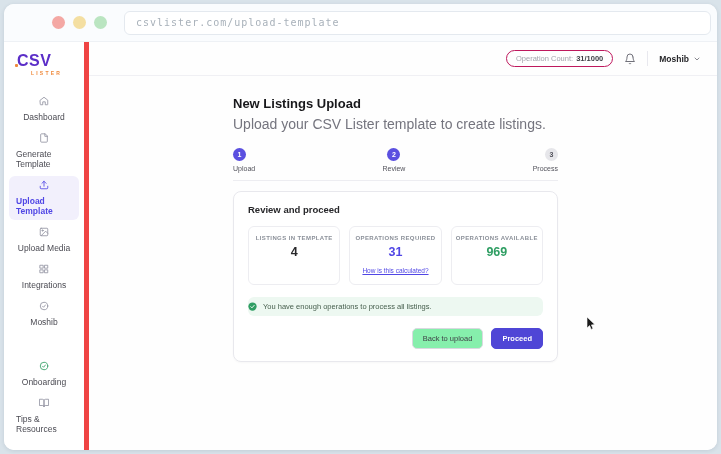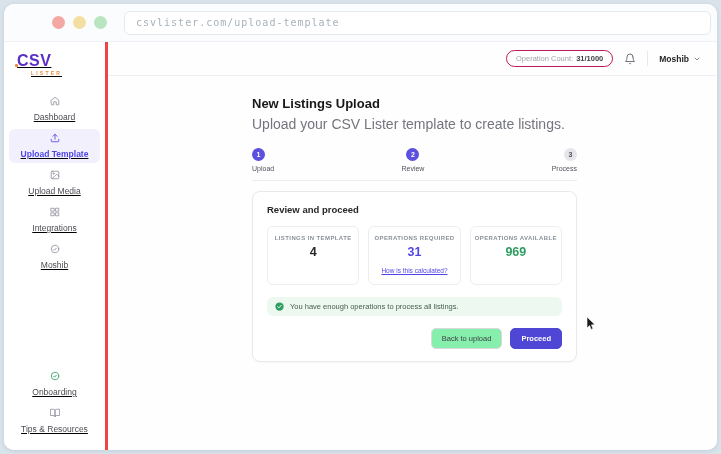--- a/index.html
+++ b/index.html
@@ -29,22 +29,22 @@
   .urlbar {
     flex:1; margin-left:17px; margin-right:6px; height:24px;
     background:#ffffff; border:1px solid #e4e9ef; border-radius:6px;
     display:flex; align-items:center; padding-left:11px;
     font-family:"DejaVu Sans Mono", monospace; font-size:10px;
     letter-spacing:1px; color:#a8b1ba;
   }
   
   .app { flex:1; display:flex; min-height:0; }
   .sidebar {
-    width:104px; flex:0 0 auto; border-right:3px solid #ef4444;
-    display:flex; flex-direction:column; background:#ffffff;text-decoration:underline;
+    width:85px; flex:0 0 auto; border-right:5px solid #ef4444;
+    display:flex; flex-direction:column; background:#ffffff;
   }
   .logo { padding:11px 0 0 13px; position:relative; width:58px; }
   .logo-csv { font-size:16px; font-weight:800; color:#5b2ec8; letter-spacing:.5px; line-height:16px; }
   .logo-dot { position:absolute; left:11px; top:22px; width:3px; height:3px; background:#ef8a3c; border-radius:1px; }
   .logo-lister { font-size:5px; font-weight:700; color:#ef8a3c; letter-spacing:2.2px; text-align:right; margin-top:1px; }
   .nav { margin-top:16px; display:flex; flex-direction:column; gap:3px; padding:0 5px; }
   .nav-item {
     display:flex; align-items:center; gap:6px; padding:4px 7px;
     border-radius:6px; font-size:8.5px; color:#4b4b53; cursor:pointer;flex-direction:column;
   }
@@ -100,21 +100,21 @@
     text-align:center; min-height:44px;
   }
   .stat-label { font-size:6px; letter-spacing:.4px; color:#8b9099; font-weight:700; }
   .stat-value { font-size:12.5px; font-weight:700; margin-top:4px; }
   .stat-value.dark { color:#27272a; }
   .stat-value.purple { color:#5046e5; }
   .stat-value.green { color:#2f9e63; }
   .stat-link { display:inline-block; font-size:6.5px; color:#5046e5; text-decoration:underline; margin-top:4px; cursor:pointer; }
   .banner {
     margin-top:12px; background:#edf8f1; border-radius:6px;
-    display:flex; align-items:center; gap:6px; padding:5px 8px;text-align:right;
+    display:flex; align-items:center; gap:6px; padding:5px 0;text-align:right;
   }
   .banner svg { width:9px; height:9px; flex:0 0 auto; }
   .banner-text { font-size:7.5px; color:#48604f; }
   .actions { display:flex; justify-content:flex-end; gap:8px; margin-top:12px; }
   .btn { font-family:"Liberation Sans", sans-serif; font-size:7.5px; border-radius:5px; padding:5px 10px; cursor:pointer; }
   .btn-outline { background:#86efac; border:1px solid #d9d9e0; color:#3f3f46; }
   .btn-primary { background:#4f46d6; border:1px solid #4f46d6; color:#ffffff; font-weight:700; }
   
   .cursor { position:absolute; left:586px; top:317px; width:10px; height:14px; z-index:50; pointer-events:none; }
 </style>
@@ -142,20 +142,27 @@
         <div class="logo-dot"></div>
         <div class="logo-lister">LISTER</div>
       </div>
 
       <div class="nav">
         <div class="nav-item">
           <svg viewBox="0 0 24 24" fill="none" stroke="currentColor" stroke-width="2" stroke-linecap="round" stroke-linejoin="round">
               <path d="M3 10l9-7 9 7v10a1 1 0 01-1 1h-5v-7h-6v7H4a1 1 0 01-1-1z"></path>
             </svg>
           <span>Dashboard</span>
+        </div>
+        <div class="nav-item">
+          <svg viewBox="0 0 24 24" fill="none" stroke="currentColor" stroke-width="2" stroke-linecap="round" stroke-linejoin="round">
+              <path d="M14 2H6a2 2 0 00-2 2v16a2 2 0 002 2h12a2 2 0 002-2V8z"></path>
+              <polyline points="14 2 14 8 20 8"></polyline>
+            </svg>
+          <span>Generate Template</span>
         </div>
         <div class="nav-item active">
           <svg viewBox="0 0 24 24" fill="none" stroke="currentColor" stroke-width="2" stroke-linecap="round" stroke-linejoin="round">
               <path d="M21 15v4a2 2 0 01-2 2H5a2 2 0 01-2-2v-4"></path>
               <polyline points="17 8 12 3 7 8"></polyline>
               <line x1="12" y1="3" x2="12" y2="15"></line>
             </svg>
           <span>Upload Template</span>
         </div>
         <div class="nav-item">

